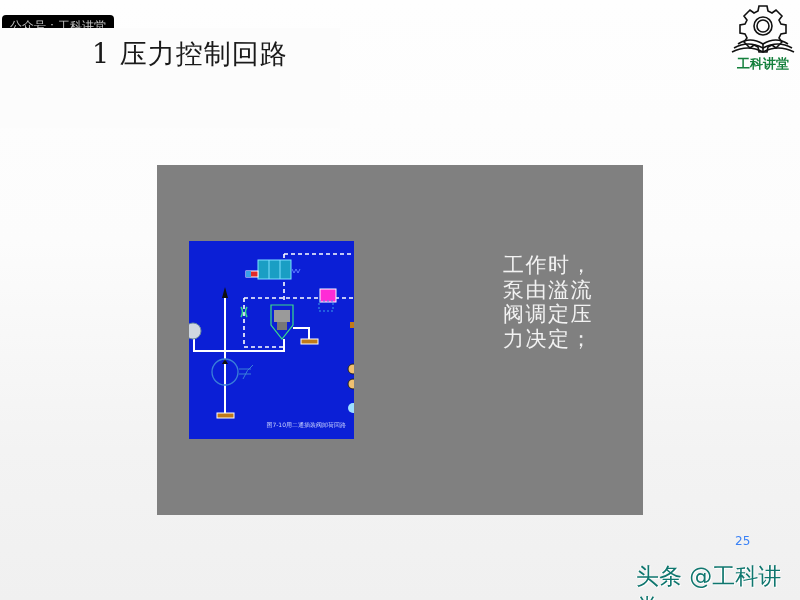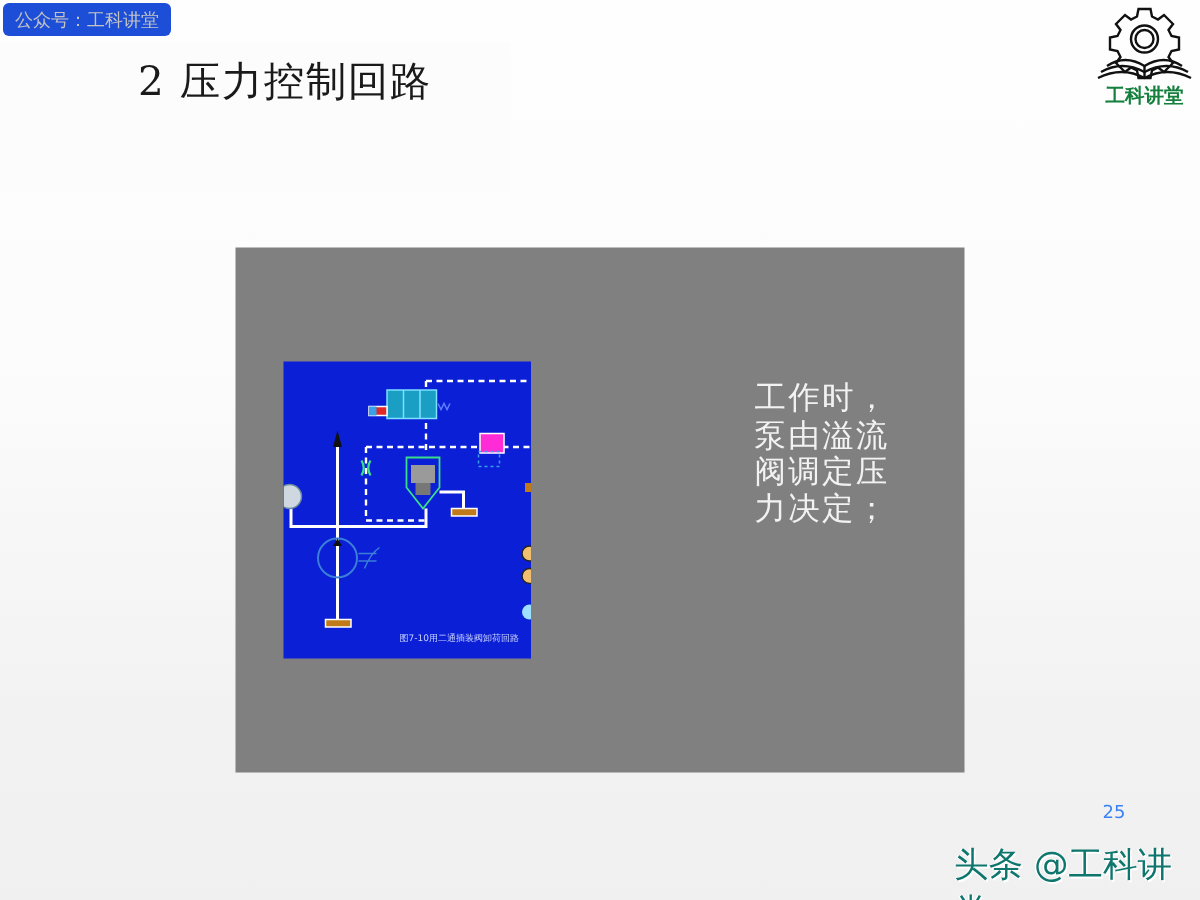--- a/index.html
+++ b/index.html
@@ -2,22 +2,22 @@
 <html><head>
 <meta charset="utf-8">
 <style>
   html, body { margin:0; padding:0; }
   body {
     width:800px; height:600px; position:relative; overflow:hidden;
     background: linear-gradient(to bottom, #fefefe 0%, #fcfcfc 40%, #f3f3f3 75%, #f0f0f0 100%);
     font-family: "DejaVu Serif", "Liberation Serif", serif;
   }
   .watermark-top {
-    position:absolute; left:2px; top:2px; width:112px; height:22px;
-    background:#1d4ed8; border-radius:4px;
+    position:absolute; left:2px; top:15px; width:112px; height:22px;
+    background:#000000; border-radius:4px;
     color:#c4c4c4; font-family:"DejaVu Sans","Liberation Sans",sans-serif;
     font-size:12px; line-height:22px; text-align:center;
   }
   .title-band {
     position:absolute; left:0; top:28px; width:340px; height:100px;
     background:#fcfcfc;
   }
   .slide-title {
     position:absolute; left:92px; top:36px;
     font-size:27px; color:#1a1a1a; letter-spacing:1px;
@@ -65,21 +65,21 @@
     font-family:"DejaVu Sans","Liberation Sans",sans-serif;
     font-size:23px; color:#0f766e;
     text-shadow: 1px 1px 0 #ffffff, -1px 0 0 #ffffff;
   }
 </style>
 </head>
 <body>
 
 <div class="watermark-top">公众号：工科讲堂</div>
 <div class="title-band"></div>
-<div class="slide-title">2 压力控制回路</div>
+<div class="slide-title">1 压力控制回路</div>
 
 <div class="logo">
   <svg width="70" height="54" viewBox="0 0 70 54">
     <g fill="none" stroke="#111" stroke-width="1.6">
 
       <path d="M31 4 h8 l1 5 l4 2 l4-3 l6 6 l-3 4 l2 4 l5 1 v8 l-5 1 l-2 4 l3 4 -6 6 -4 -3 -4 2 -1 5 h-8 l-1 -5 -4 -2 -4 3 -6 -6 3 -4 -2 -4 -5 -1 v-8 l5 -1 2 -4 -3 -4 6 -6 4 3 4 -2 z"></path>
       <circle cx="35" cy="24" r="9"></circle>
       <circle cx="35" cy="24" r="6"></circle>
 
       <path d="M6 46 Q20 38 35 46 Q50 38 64 46"></path>

